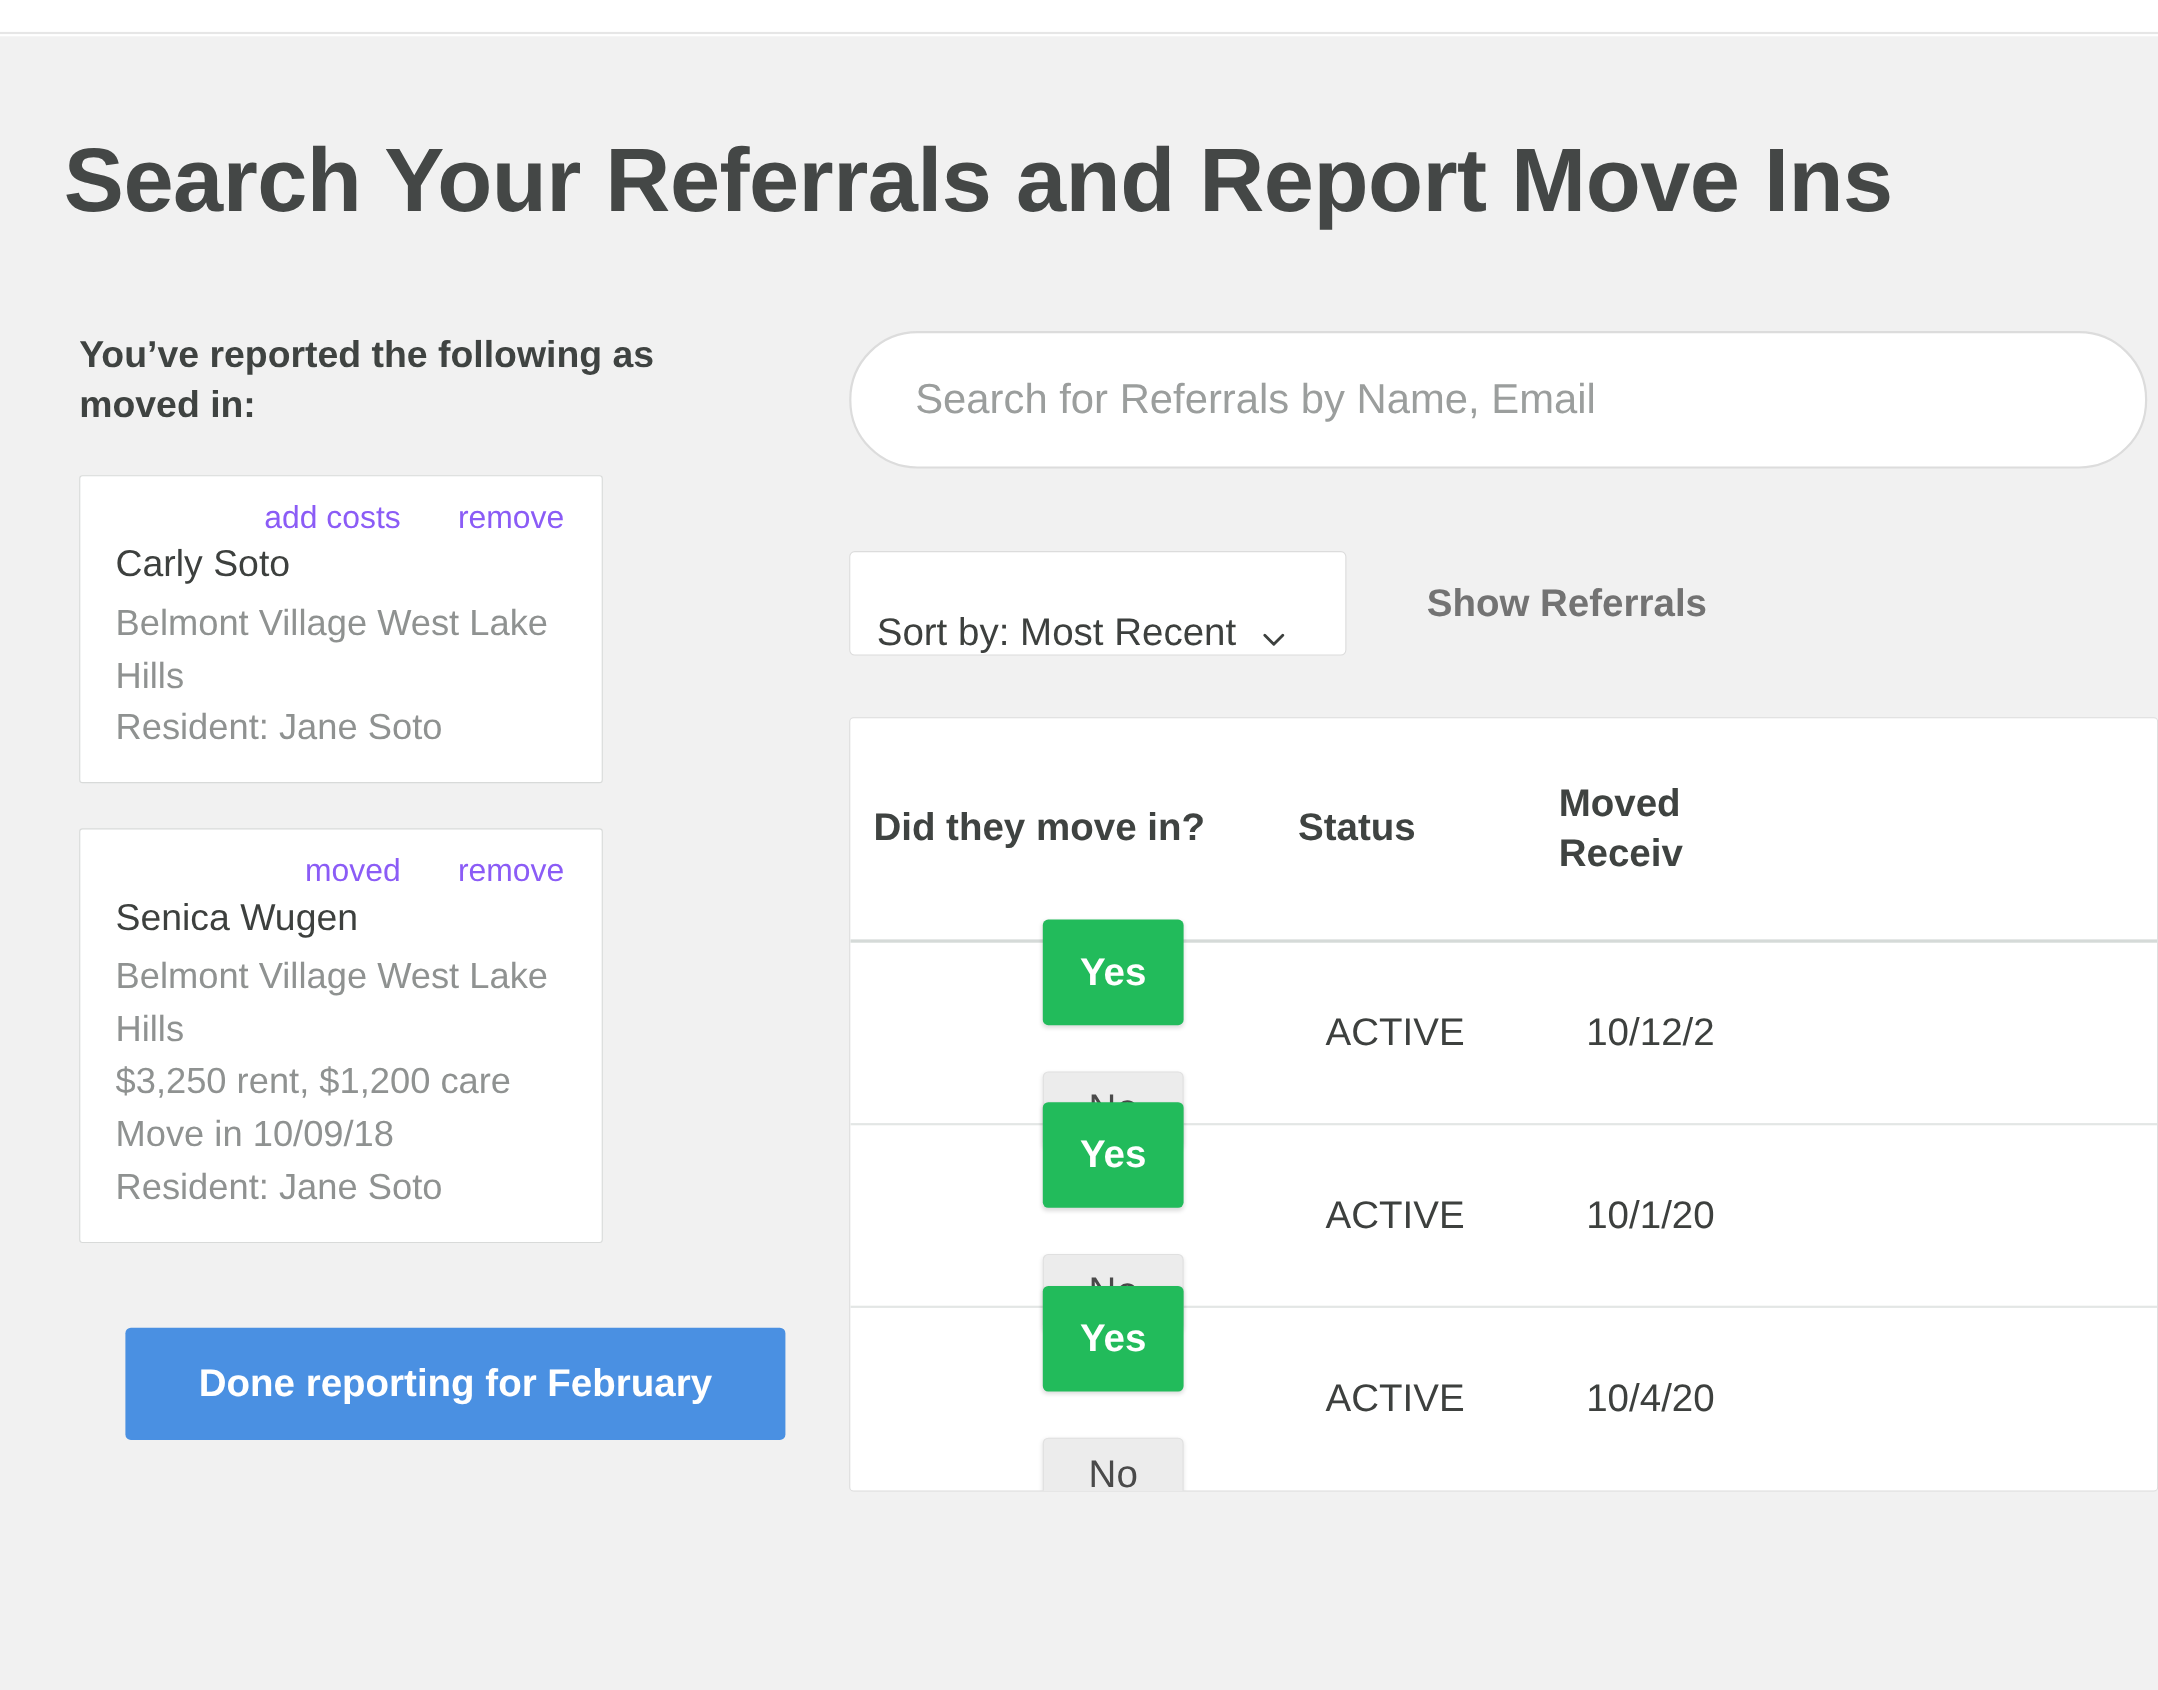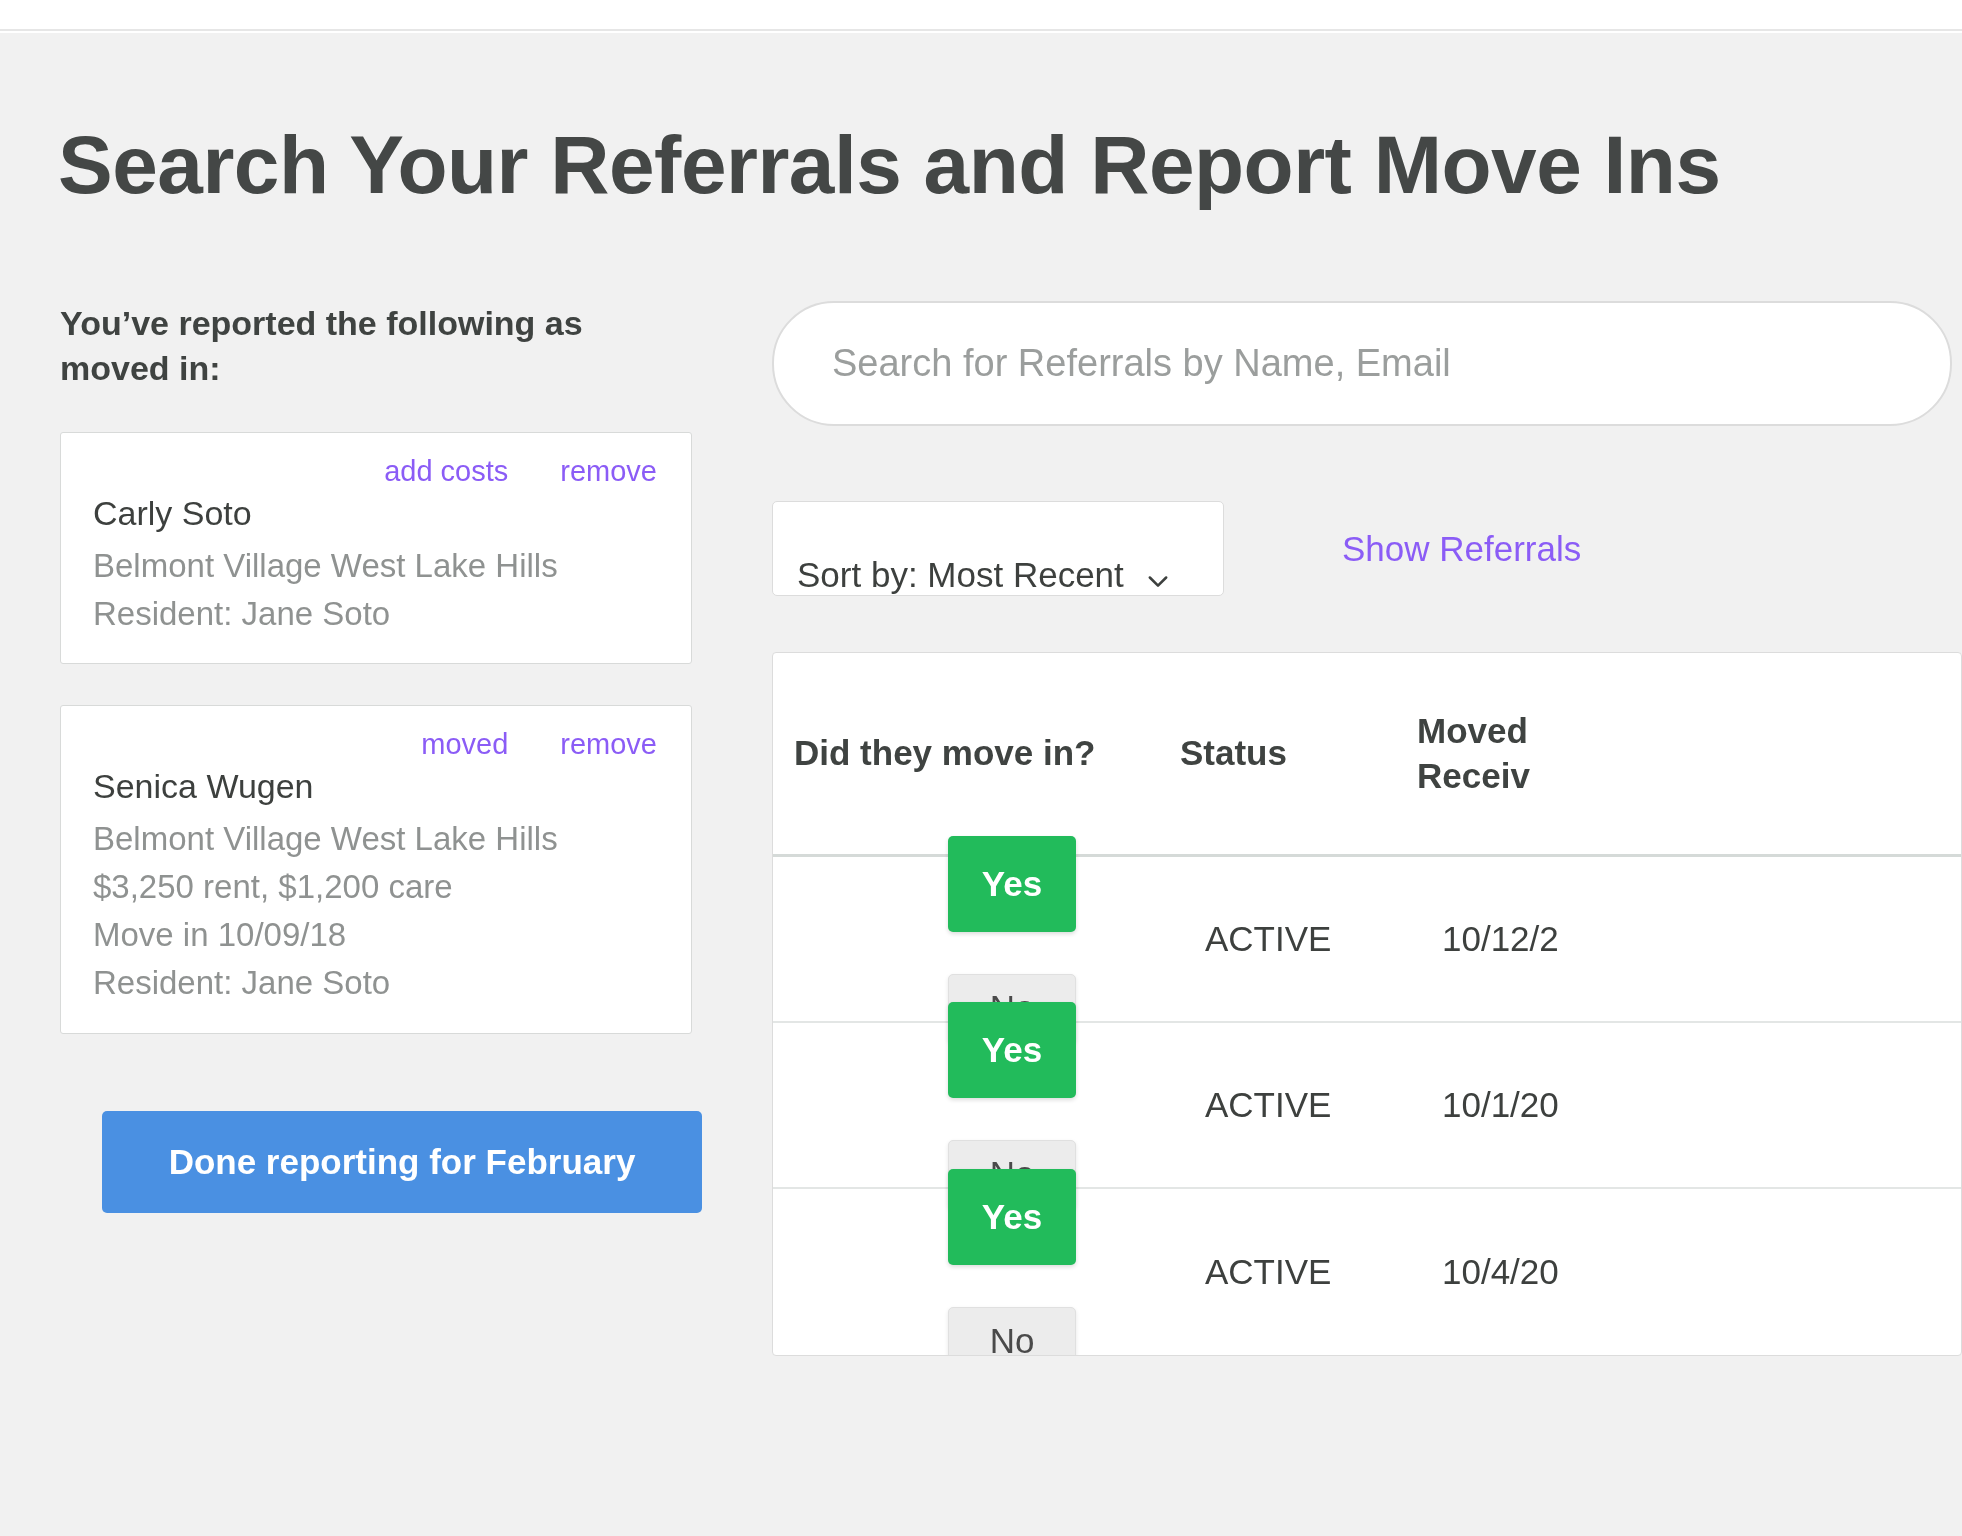--- a/index.html
+++ b/index.html
@@ -40,22 +40,22 @@
     font-weight: bold;
     color: #444746;
     letter-spacing: -0.5px;
     white-space: nowrap;
   }
 
   
   .left-col {
     position: absolute;
     top: 268px;
-    left: 60px;
-    width: 632px;
+    left: 72px;
+    width: 476px;
   }
   .left-heading {
     font-size: 34px;
     font-weight: bold;
     color: #3f4341;
     line-height: 1.32;
     width: 580px;
   }
 
   .moved-card {
@@ -164,24 +164,24 @@
   .chev {
     margin-left: 20px;
     display: inline-block;
     width: 28px;
     height: 28px;
     line-height: 0;
   }
   .chev svg { display: block; }
 
   .show-ref {
-    margin-left: 118px;
-    font-size: 35px;
-    font-weight: normal;
-    color: #8b5cf6;
+    margin-left: 73px;
+    font-size: 35px;
+    font-weight: bold;
+    color: #737373;
     white-space: nowrap;
     cursor: pointer;
   }
 
   
   .table-card {
     margin-top: 56px;
     width: 1190px;
     background: #ffffff;
     border: 1px solid #dcdcdc;

